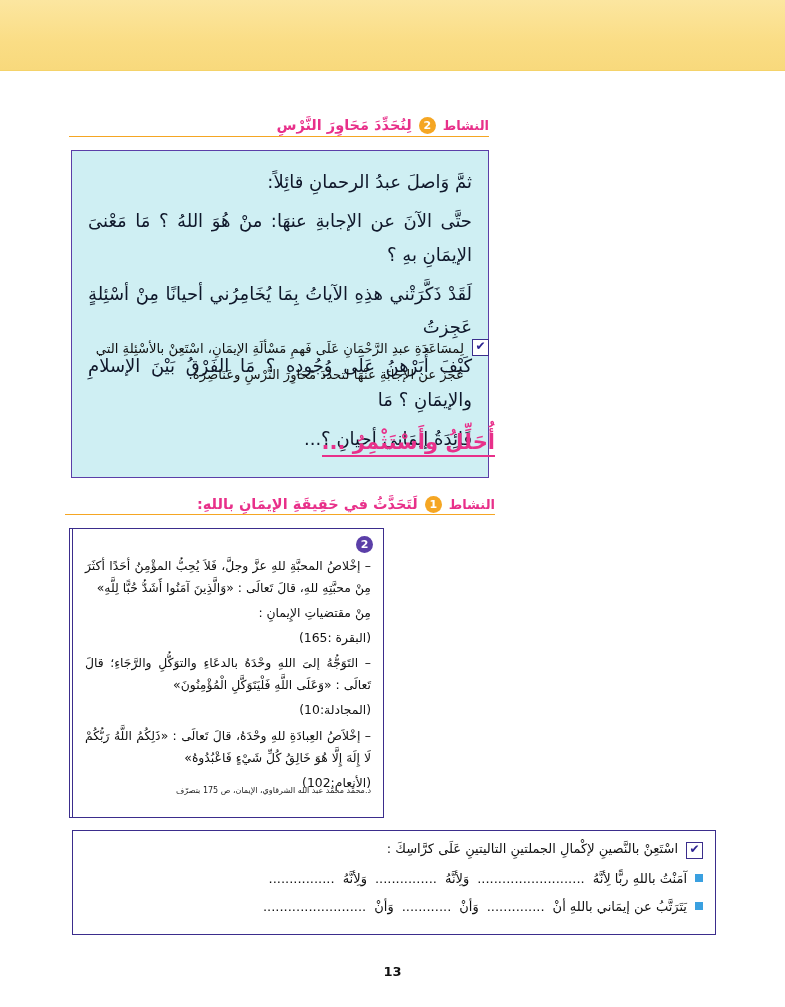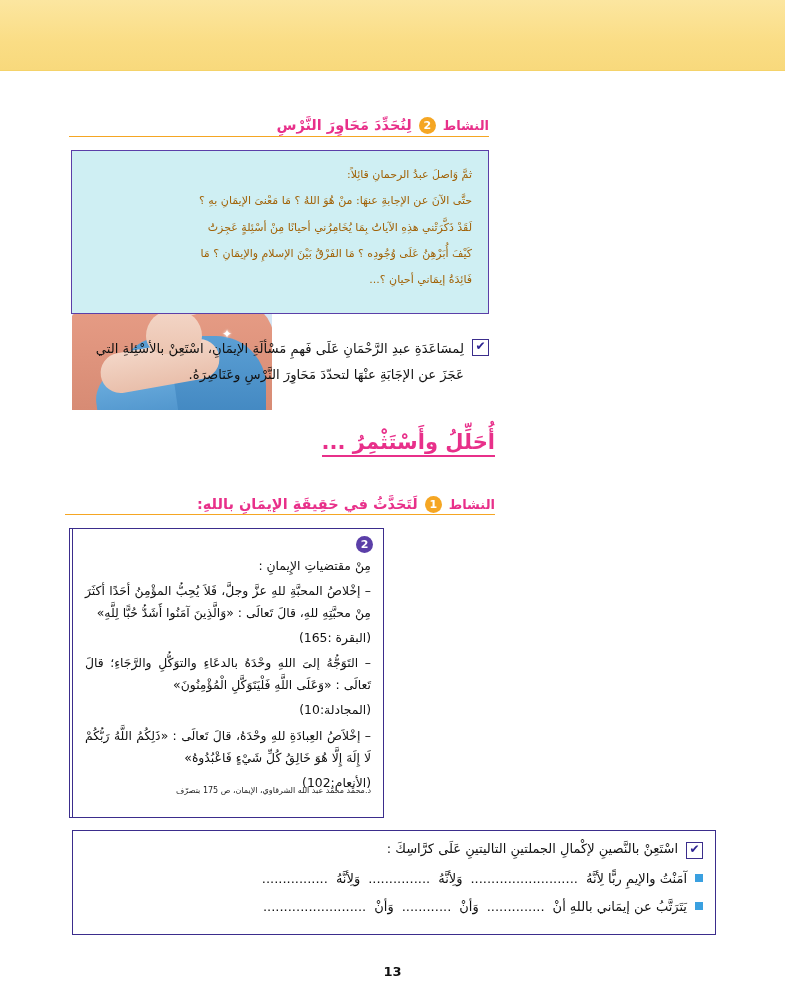--- a/index.html
+++ b/index.html
@@ -184,23 +184,23 @@
     right: 296px; top: 150px;
     width: 418px;
     box-sizing: border-box;
     background: #cfeff3;
     border: 1.6px solid #5b3fa8;
     padding: 14px 16px 16px 16px;
     direction: rtl;
   }
   .quote-box p {
     margin: 0 0 6px 0;
-    font-size: 11px;
+    font-size: 18px;
     line-height: 1.85;
-    color: #a16207;
+    color: #0f172a;
     text-align: right;
   }
   .quote-box p.just { text-align: justify; text-align-last: right; }
 
   
   .note-1 {
     position: absolute;
     right: 296px; top: 336px;
     width: 418px;
     direction: rtl;
@@ -417,39 +417,39 @@
   <div class="act1-rule"></div>
 
   <div class="panel right">
     <span class="badge">1</span>
     <p class="lead">يُؤْمِنُ المُسلِمُ بِوجودِ اللهِ تَعالَى، وأنَّهُ خَالِقُ الأرْضِ والسَّـمَـاوَاتِ؛ عَـالِمُ الـغَـيْـبِ والشَّهادَةِ، ربُّ كلِّ شَيْءٍ، ومَالِكُهُ، لاَ إلَهَ مَعَهُ، مَوْصُوفٌ بكلِّ صِفاتِ الكَمالِ، منزَّهٌ عـنْ كـلِّ نُـقْـصـانٍ .. ، يسـمَـعُ مِنْ دُعَـاءٍ، يُعْطِي وَيَمْنَعُ، ويُعِزُّ وَيُذِلُّ، وَيُسَيْطِرُ عَلَى كلِّ شُؤونِ الكَوْنِ والحيَاةِ والإنْسَانِ.</p>
     <div class="src">وهبة الزحيلي، نظام الإسلام، ص 58.57 بتصرّف</div>
   </div>
 
   <div class="panel left">
     <span class="badge">2</span>
+    <p>– إخْلاصُ المحبَّةِ للهِ عزَّ وجلَّ، فَلاَ يُحِبُّ المؤْمِنُ أحَدًا أكثَرَ مِنْ محبَّتِهِ للهِ، قالَ تَعالَى : «وَالَّذِينَ آمَنُوا أَشَدُّ حُبًّا لِلَّهِ»</p>
     <p>مِنْ مقتضياتِ الإِيمانِ :</p>
-    <p>– إخْلاصُ المحبَّةِ للهِ عزَّ وجلَّ، فَلاَ يُحِبُّ المؤْمِنُ أحَدًا أكثَرَ مِنْ محبَّتِهِ للهِ، قالَ تَعالَى : «وَالَّذِينَ آمَنُوا أَشَدُّ حُبًّا لِلَّهِ»</p>
     <p class="ref" style="text-align:center;">(البقرة :165)</p>
     <p>– التَوَجُّهُ إلىَ اللهِ وحْدَهُ بالدعَاءِ والتوَكُّلِ والرَّجَاءِ؛ قالَ تَعالَى : «وَعَلَى اللَّهِ فَلْيَتَوَكَّلِ الْمُؤْمِنُونَ»</p>
     <p class="ref" style="text-align:center;">(المجادلة:10)</p>
     <p>– إخْلاَصُ العِبادَةِ للهِ وحْدَهُ، قالَ تَعالَى : «ذَلِكُمُ اللَّهُ رَبُّكُمْ لَا إِلَهَ إِلَّا هُوَ خَالِقُ كُلِّ شَيْءٍ فَاعْبُدُوهُ»</p>
     <p class="ref" style="text-align:left;">(الأنعام:102)</p>
     <div class="src">د.محمّد محمّد عبد الله الشرقاوي، الإيمان، ص 175 بتصرّف</div>
   </div>
 
   <div class="exercise">
     <div class="ex-head">
       <span class="chk">✔</span>
       <span class="ex-text">اسْتَعِنْ بالنَّصينِ لإكْمالِ الجملتينِ التاليتينِ عَلَى كرَّاسِكَ :</span>
     </div>
 
     <div class="ex-item">
       <span class="sq"></span>
-      <span>آمَنْتُ والإيمِ ربًّا لِأنَّهُ</span>
+      <span>آمَنْتُ باللهِ ربًّا لِأنَّهُ</span>
       <span>..........................</span>
       <span>وَلِأنَّهُ</span>
       <span>...............</span>
       <span>وَلِأنَّهُ</span>
       <span>................</span>
     </div>
 
     <div class="ex-item">
       <span class="sq"></span>
       <span>يَتَرَتَّبُ عن إيمَاني باللهِ أنْ</span>

